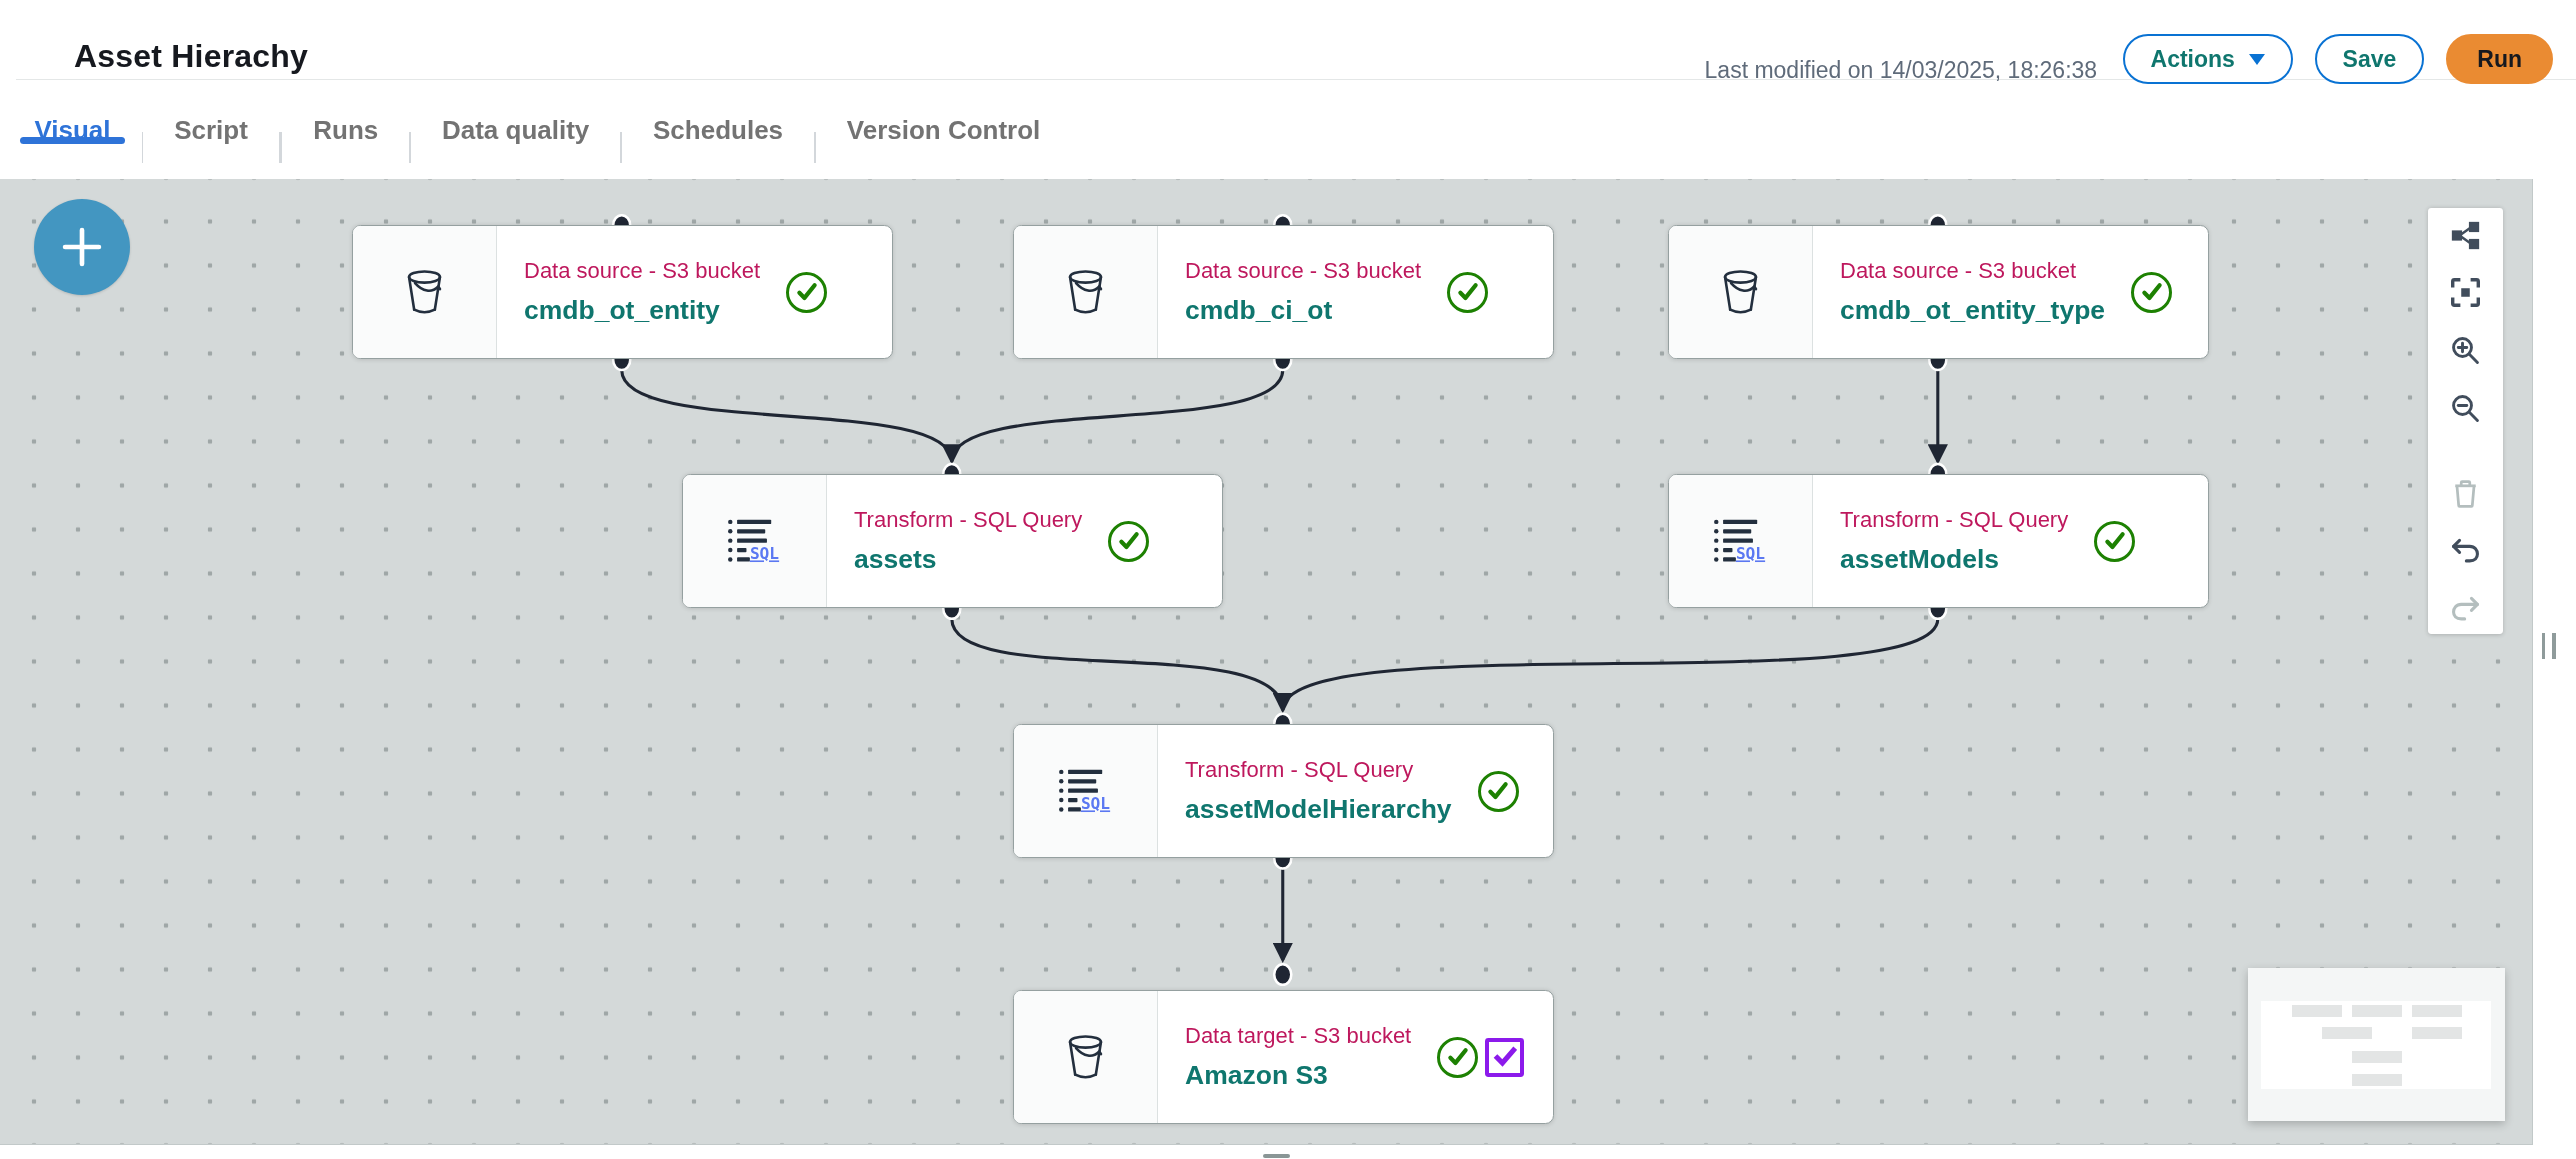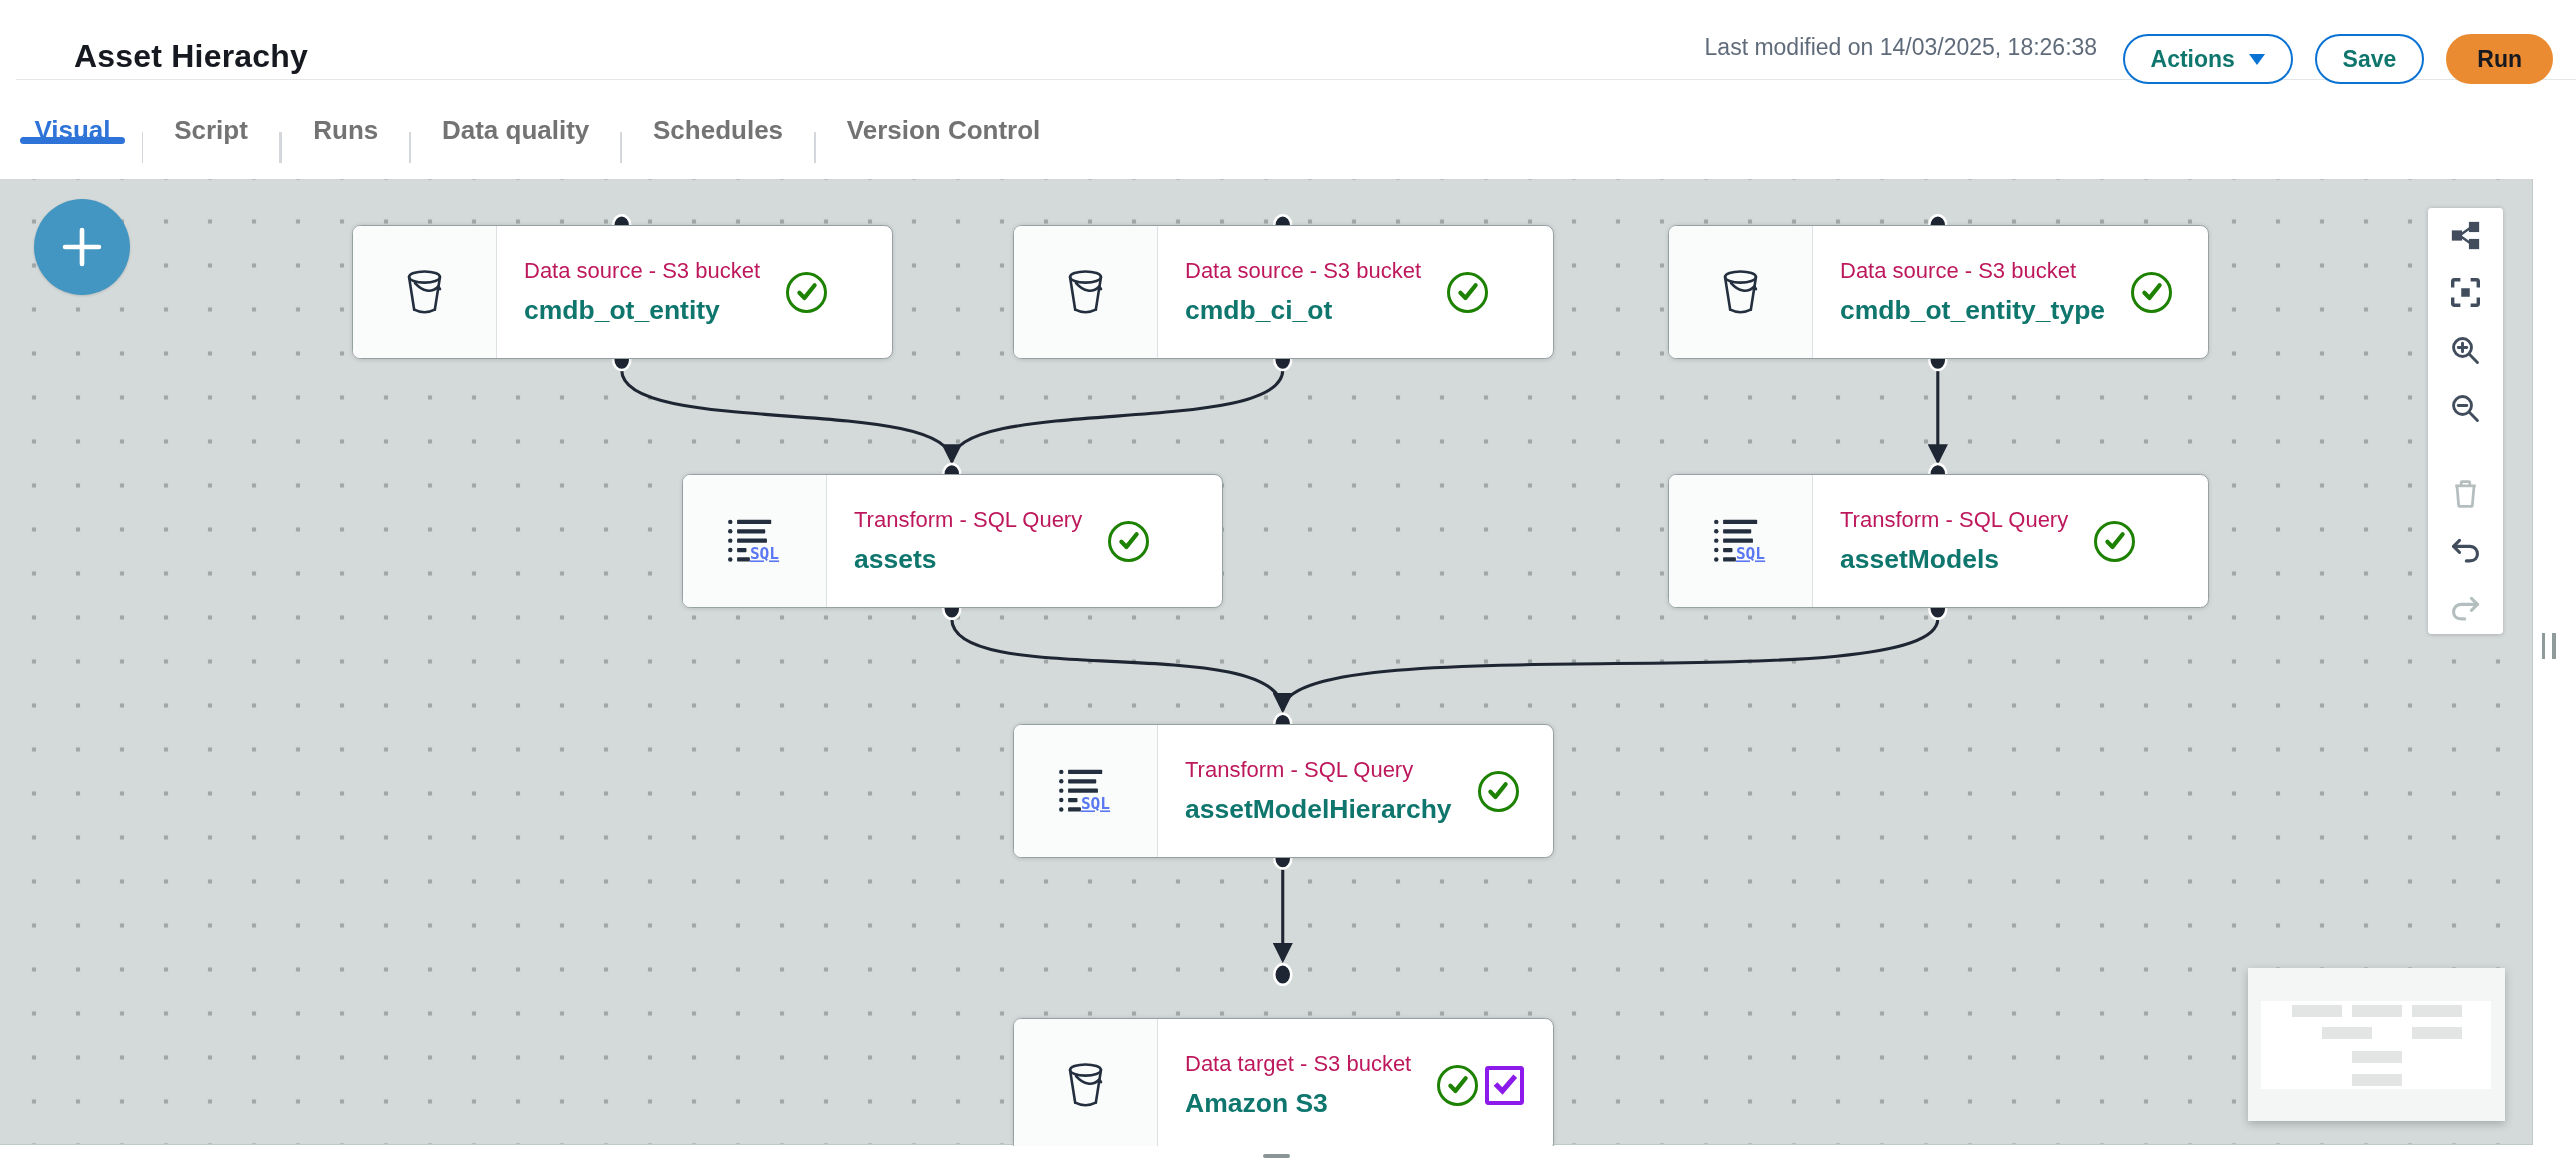--- a/index.html
+++ b/index.html
@@ -5,21 +5,21 @@
   * { margin:0; padding:0; box-sizing:border-box; }
   html,body { width:2576px; height:1160px; overflow:hidden;
     font-family:"Liberation Sans","DejaVu Sans",sans-serif; background:#ffffff; }
 
   
   .app-header { position:absolute; left:16px; top:0; width:2576px; height:80px;
     background:#fff; border-bottom:1.7px solid #e4e7e7; }
   .page-title { position:absolute; left:58px; top:38px; font-size:32px; font-weight:700;
     color:#16191f; letter-spacing:0.2px; }
   .header-right { position:absolute; right:39px; top:34px; height:50px;
-    display:flex; align-items:flex-start; gap:22px; }
+    display:flex; align-items:flex-end; gap:22px; }
   .last-modified { font-size:23px; color:#5f6b7a; margin-right:3.4px; }
   .btn { height:50px; border-radius:25px; display:flex; align-items:center;
     justify-content:center; font-size:23px; font-weight:700; cursor:pointer; }
   .btn-outline { border:2.6px solid #0972d3; color:#0f766e; background:#fff; padding:0 26px; }
   .btn-primary { background:#ea8b32; color:#16191f; border:2.6px solid #ea8b32; padding:0 29px; }
   .caret-down { width:0; height:0; margin-left:13.7px; border-left:8.6px solid transparent;
     border-right:8.6px solid transparent; border-top:11px solid #0972d3; }
 
   
   .tab-bar { position:absolute; left:0; top:115px; width:2576px; height:64px;
@@ -317,21 +317,21 @@
     </div>
     <div class="node-status">
       <span class="check-circle">
         <svg width="22" height="22" viewBox="0 0 26 26">
             <path d="M4,14 L10,20 L22,5" stroke="#1d8102" stroke-width="5" fill="none" stroke-linecap="round" stroke-linejoin="round"></path>
           </svg>
       </span>
     </div>
   </div>
 
-  <div class="node" style="left:1013px;top:839px">
+  <div class="node" style="left:1013px;top:811px">
     <div class="node-icon-panel">
       <svg width="55" height="55" viewBox="0 0 64 64" fill="none" stroke="#232f3e" stroke-width="3" stroke-linecap="round">
         <ellipse cx="32" cy="14" rx="18" ry="6.5"></ellipse>
         <path d="M14,14 L20,52 M50,14 L44,52"></path>
         <path d="M20,52 Q32,58 44,52"></path>
         <path d="M21,21 C30,31 40,33 48,25 L50,28"></path>
       </svg>
     </div>
     <div class="node-body">
       <div class="node-type">Data target - S3 bucket</div>

